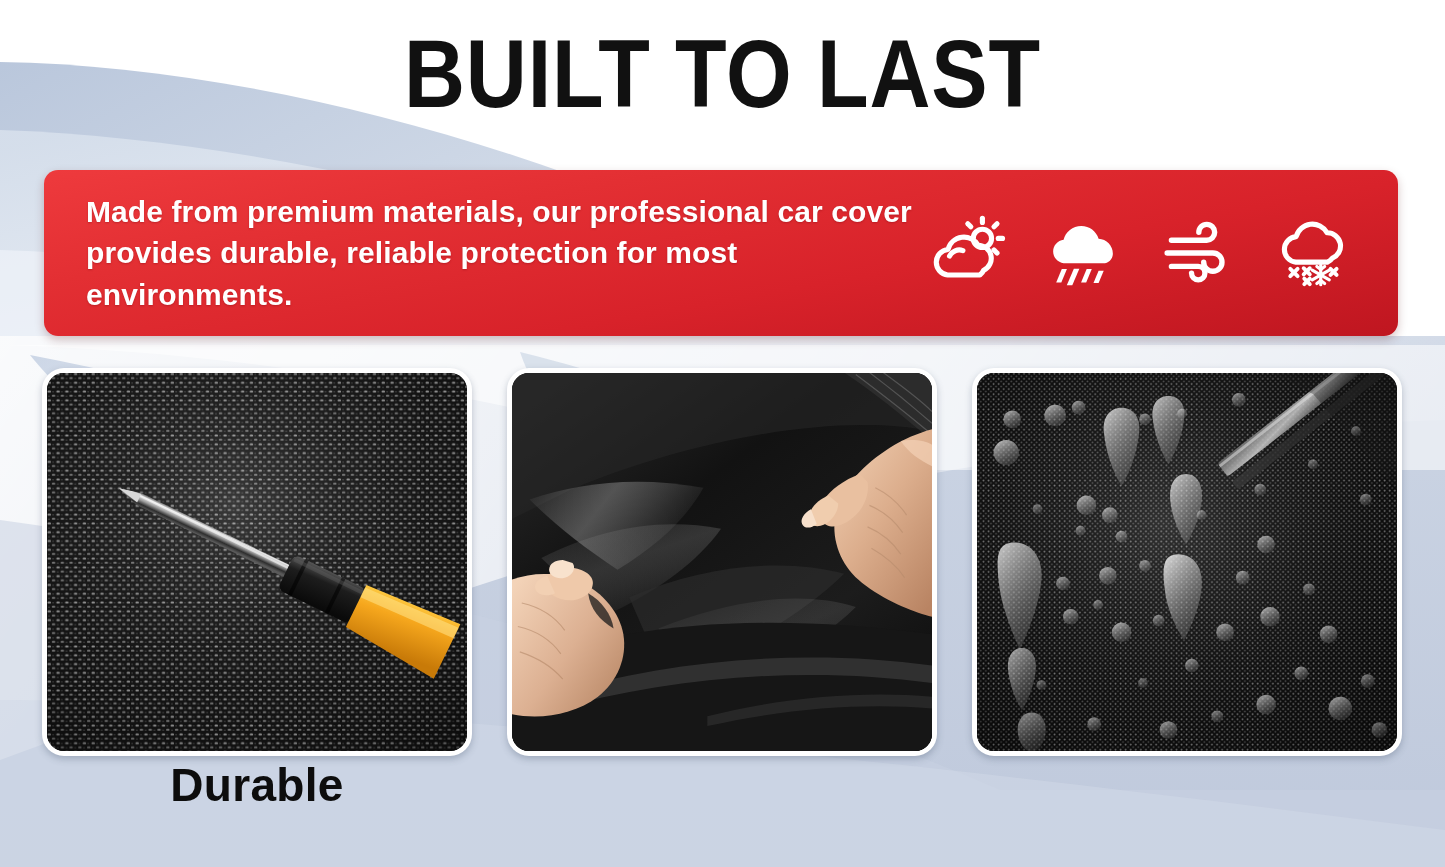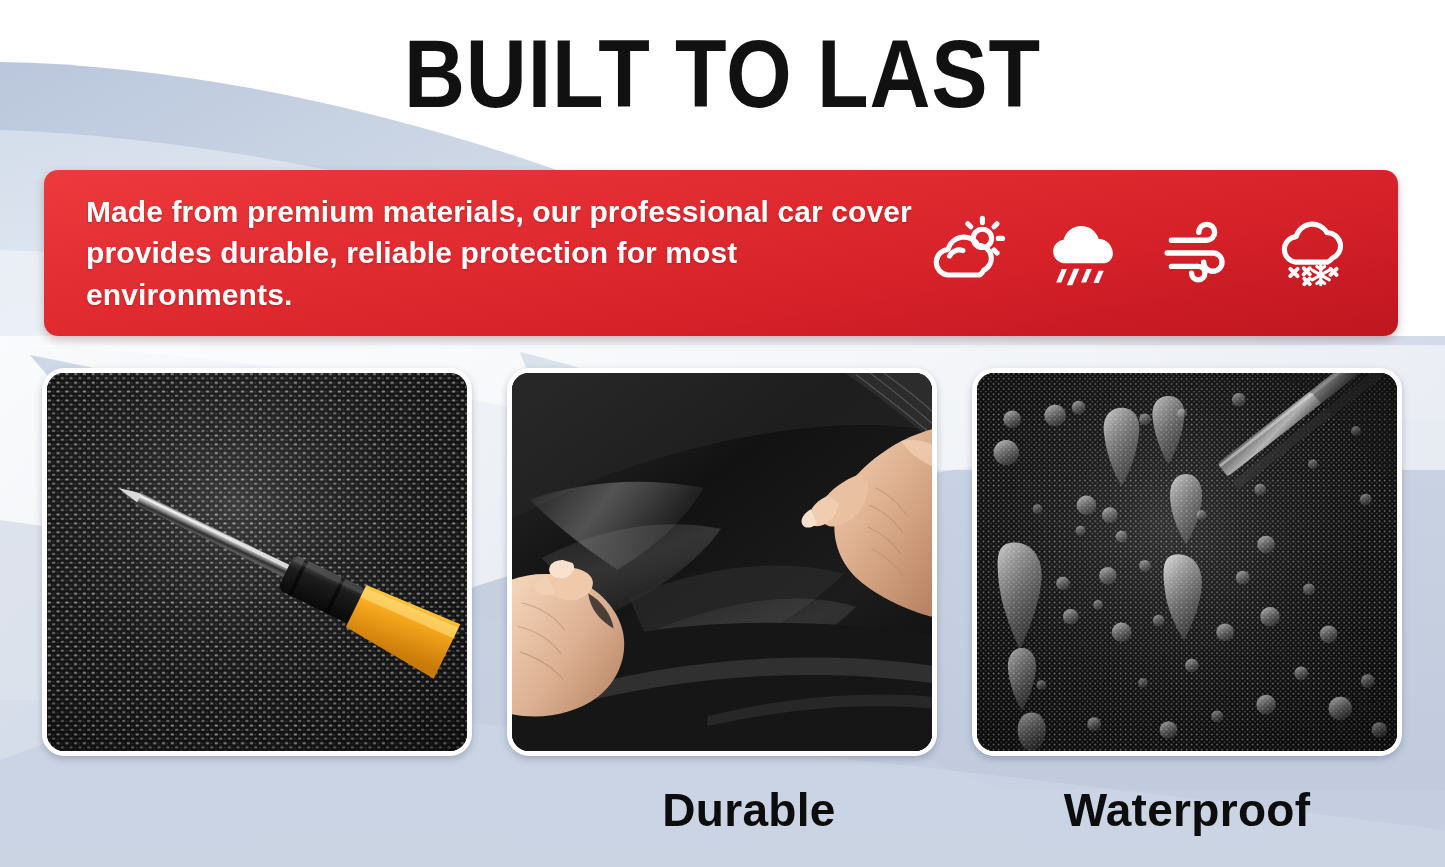--- a/index.html
+++ b/index.html
@@ -121,24 +121,24 @@
   .panel-media svg {
     display: block;
     width: 100%;
     height: 100%;
   }
 
   
   .captions {
     position: absolute;
     left: 42px;
-    top: 787px;
+    top: 762px;
     width: 1360px;
     display: flex;
-    justify-content: flex-end;
+    justify-content: space-between;
     gap: 8px;
   }
 
   .caption {
     width: 430px;
     text-align: center;
     font-family: "Liberation Sans Narrow", "Liberation Sans", sans-serif;
     font-weight: 700;
     font-size: 46px;
     line-height: 1.0;
@@ -500,16 +500,15 @@
 
           <rect width="430" height="388" fill="url(#vign)"></rect>
         </svg>
       </div>
     </div>
 
   </div>
 
   <div class="captions">
     <div class="caption">Durable</div>
-    <div class="caption">Waterproof</div>
   </div>
 
 </div>
 
 </body></html>

